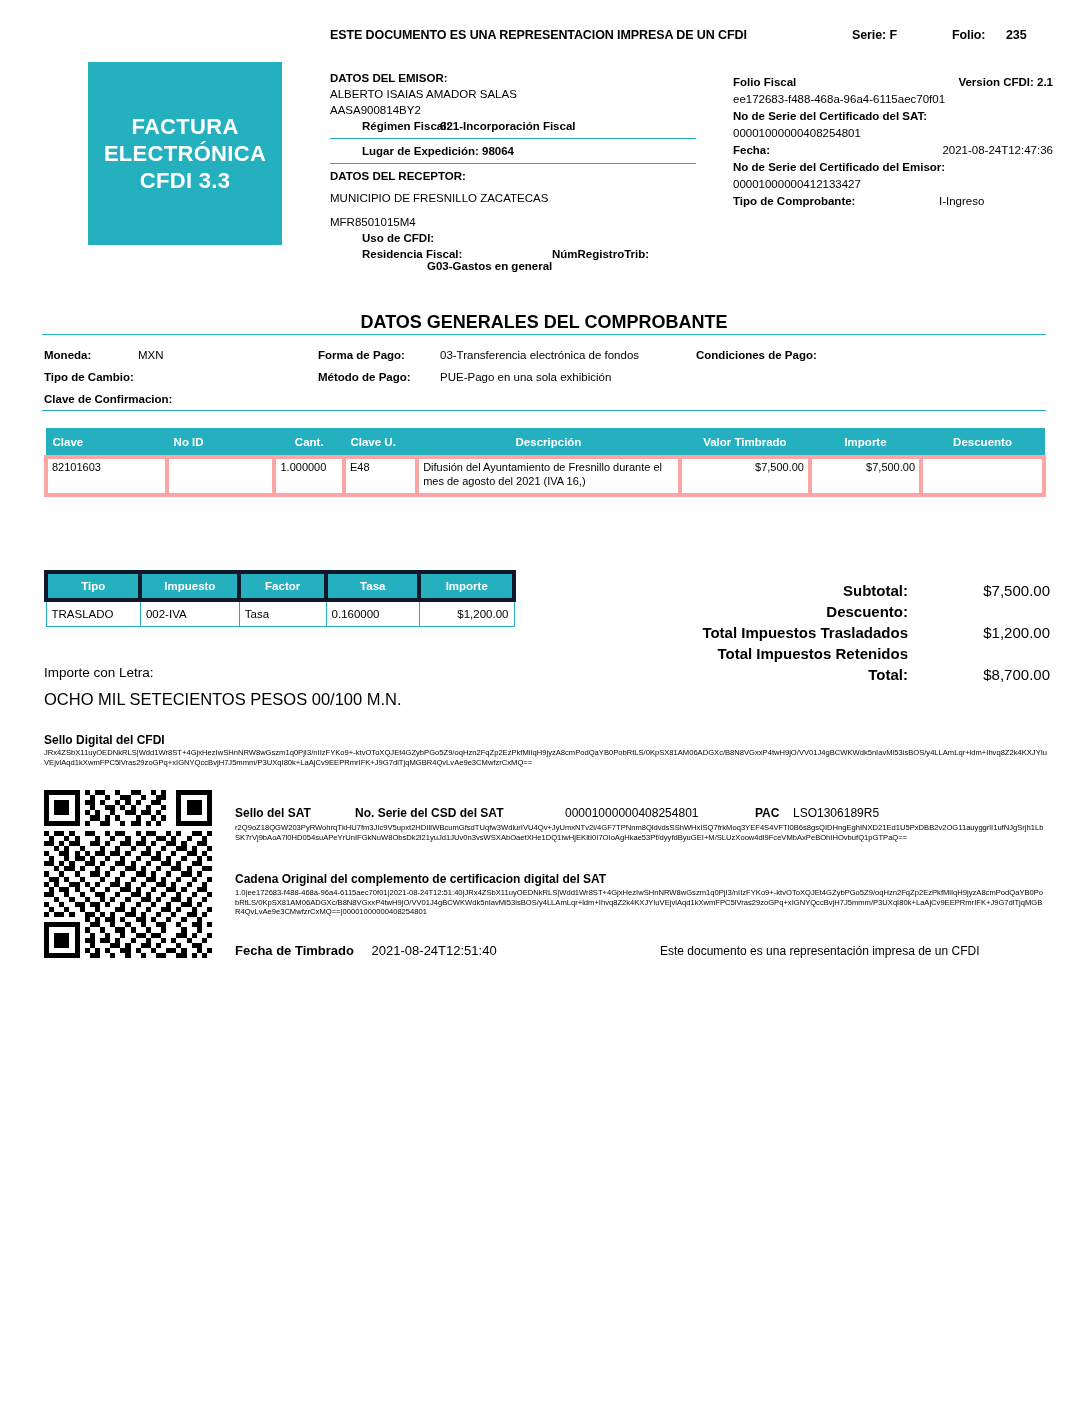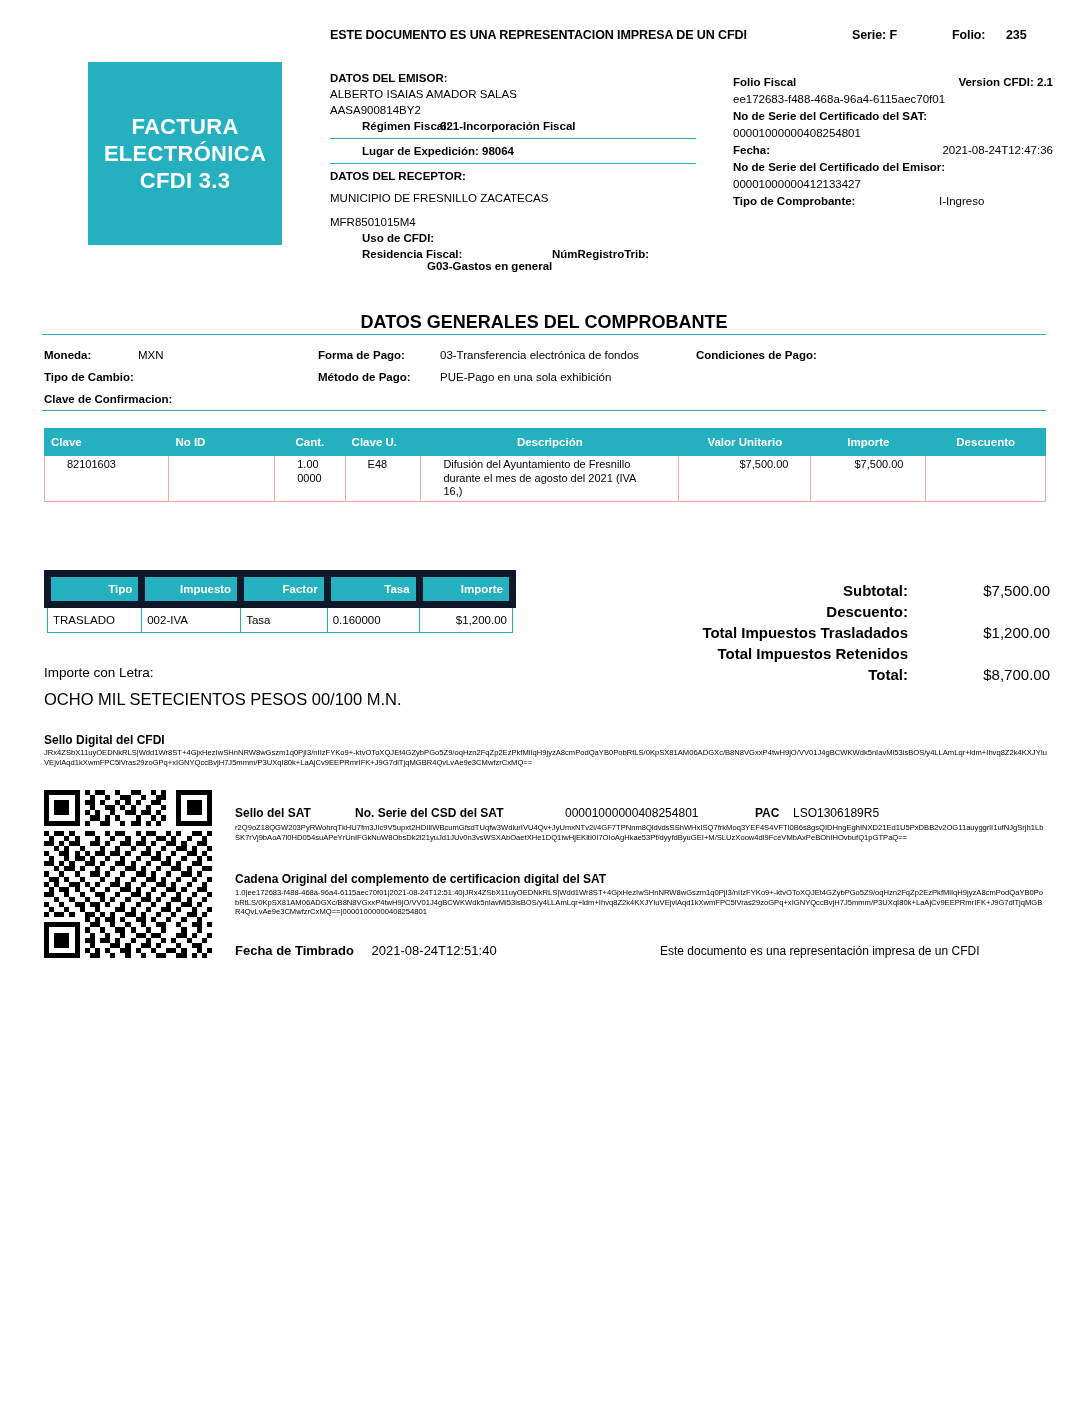--- a/index.html
+++ b/index.html
@@ -142,22 +142,22 @@
   }
   .concept-table th {
     background: #25b0c0;
     color: #ffffff;
     font-weight: bold;
     height: 26px;
     border: 1px solid #25b0c0;
     padding: 0 6px;
   }
   .concept-table td {
-    border: 1px solid #fca5a5;
-    padding: 2px 22px;
+    border: 4px solid #fca5a5;
+    padding: 2px 4px;
     vertical-align: top;
     height: 30px;
     font-size: 11px;
     line-height: 13.5px;
   }
   .ta-r { text-align: right; }
   .ta-c { text-align: center; }
   .ta-l { text-align: left; }
 
   
@@ -167,23 +167,23 @@
     top: 570px;
     width: 472px;
     border-collapse: collapse;
     font-size: 11.5px;
   }
   .tax-table th {
     background: #25b0c0;
     color: #ffffff;
     font-weight: bold;
     height: 24px;
-    border: 7px solid #0f172a;
+    border: 4px solid #0f172a;
     padding: 0 6px;
-    text-align: right;
+    text-align: center;
   }
   .tax-table td {
     border: 1px solid #25b0c0;
     padding: 2px 5px;
     height: 20px;
     font-size: 11.5px;
   }
 
   
   .totals {
@@ -372,21 +372,21 @@
   <div class="dg-rule-bot"></div>
 
   <table class="concept-table">
     <thead>
       <tr>
         <th style="width:120px;" class="ta-l">Clave</th>
         <th style="width:110px;" class="ta-l">No ID</th>
         <th style="width:62px;" class="ta-c">Cant.</th>
         <th style="width:66px;" class="ta-l">Clave U.</th>
         <th style="width:286px;" class="ta-c">Descripción</th>
-        <th style="width:130px;" class="ta-c">Valor Unitario</th>
+        <th style="width:130px;" class="ta-c">Valor Timbrado</th>
         <th style="width:108px;" class="ta-c">Importe</th>
         <th style="width:120px;" class="ta-c">Descuento</th>
       </tr>
     </thead>
     <tbody>
       <tr>
         <td class="ta-l">82101603</td>
         <td class="ta-l"></td>
         <td class="ta-l" style="word-break:break-all;">1.000000</td>
         <td class="ta-l">E48</td>

